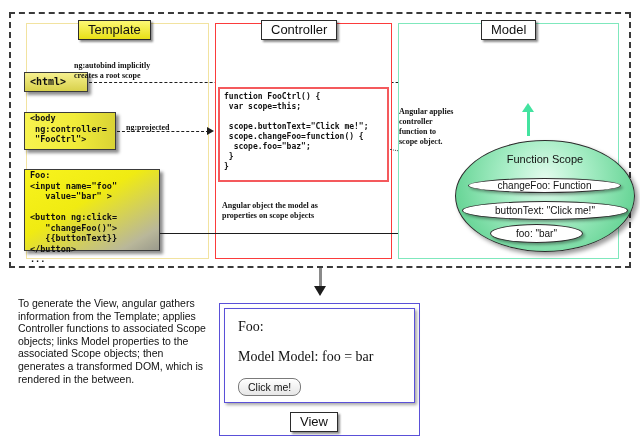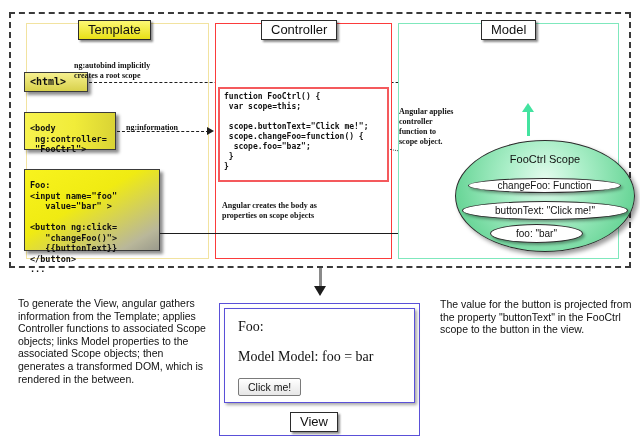--- a/index.html
+++ b/index.html
@@ -49,21 +49,21 @@
 
   
   .ybox{
     position:absolute;box-sizing:border-box;
     border:1.5px solid #3b3b3b;
     font-family:"DejaVu Sans Mono", monospace;
     font-weight:bold;
     font-size:8.5px;
     color:#101010;
     line-height:10.5px;
-    padding:10px 5px;
+    padding:0 5px;
     white-space:pre;
     box-shadow:3px 3px 3px rgba(0,0,0,.45);
   }
   .ybox-html{
     left:24px;top:66px;width:64px;height:20px;
     background:#efe96b;
     background-image:linear-gradient(#f6f08f,#d8d14b);
     font-size:10px;line-height:12px;padding:3px 5px;
   }
   .ybox-body{
@@ -197,21 +197,21 @@
     font-family:"Liberation Sans", sans-serif;font-size:10px;
     color:#111;padding:0 3px;box-sizing:border-box;
     line-height:15px;
   }
   .view-model-text{
     position:absolute;left:238px;top:343px;
     font-family:"Liberation Serif", serif;font-size:14px;color:#111;
   }
   .view-button{
     position:absolute;left:238px;top:372px;
-    border:1px solid #7a7a7a;border-radius:2px;
+    border:1px solid #7a7a7a;border-radius:8px;
     background:linear-gradient(#ffffff,#e6e6e6);
     font-family:"Liberation Sans", sans-serif;font-size:10.5px;
     color:#111;padding:2px 9px;line-height:12px;
   }
   .caption-view{left:290px;top:406px;}
 
   
   .prose{
     position:absolute;
     font-family:"Liberation Sans", sans-serif;
@@ -243,57 +243,57 @@
    "changeFoo()"&gt;
    {{buttonText}}
 &lt;/button&gt;
 ...</div>
 
   <div class="anno anno-autobind">ng:autobind implicitly
 creates a root scope</div>
   <div class="hline-dash" style="left:89px;top:76px;width:380px;"></div>
   <div class="arrow-r" style="left:469px;top:71.5px;"></div>
 
-  <div class="anno anno-ngctrl">ng:information</div>
+  <div class="anno anno-ngctrl">ng:projected</div>
   <div class="hline-dash" style="left:117px;top:125px;width:92px;"></div>
   <div class="arrow-r" style="left:207px;top:120.5px;"></div>
 
   <div class="panel panel-controller"></div>
   <div class="caption caption-controller">Controller</div>
   <div class="panel-ctrl-inner"></div>
   <div class="code-ctrl">function FooCtrl() {
  var scope=this;
 
  scope.buttonText="Click me!";
  scope.changeFoo=function() {
   scope.foo="baz";
  }
 }</div>
 
-  <div class="anno anno-creates">Angular creates the body as
+  <div class="anno anno-creates">Angular object the model as
 properties on scope objects</div>
   <div class="hline-solid" style="left:160px;top:227px;width:325px;"></div>
   <div class="arrow-r" style="left:483px;top:222.5px;"></div>
 
   <div class="dot-line" style="left:390px;top:143px;width:66px;transform:rotate(9deg);transform-origin:left center;"></div>
   <div class="arrow-open" style="left:452px;top:147px;"></div>
 
   <div class="panel panel-model"></div>
   <div class="caption caption-model">Model</div>
 
   <div class="anno anno-applies">Angular applies
 controller
 function to
 scope object.</div>
 
 
   <div class="green-arrow-shaft"></div>
   <div class="green-arrow-head"></div>
 
-  <div class="ellipse ellipse-fooctrl">FooCtrl Scope</div>
+  <div class="ellipse ellipse-fooctrl">Function Scope</div>
   <div class="prop prop-changefoo">changeFoo: Function</div>
   <div class="prop prop-buttontext">buttonText: "Click me!"</div>
   <div class="prop prop-foo">foo: "bar"</div>
 
   <div class="vline-solid" style="left:319px;top:262px;height:20px;border-left-width:3px;border-left-color:#8a8a8a;"></div>
   <div class="arrow-d" style="left:314px;top:280px;"></div>
 
   <div class="view-outer"></div>
   <div class="view-inner"></div>
 
@@ -304,16 +304,15 @@
   <div class="view-model-text">Model Model: foo = bar</div>
 
   <button class="view-button">Click me!</button>
 
   <div class="caption caption-view">View</div>
 
   <div class="prose prose-left">
     <p>To generate the View, angular gathers information from the Template; applies Controller functions to associated Scope objects; links Model properties to the associated Scope objects; then generates a transformed DOM, which is rendered in the between.</p>
   </div>
   <div class="prose prose-right">
-    <p>The value for the button is projected from the property "buttonText" in the FooCtrl scope to the button in the view.</p>
   </div>
 
 </div>
 
 </body></html>

